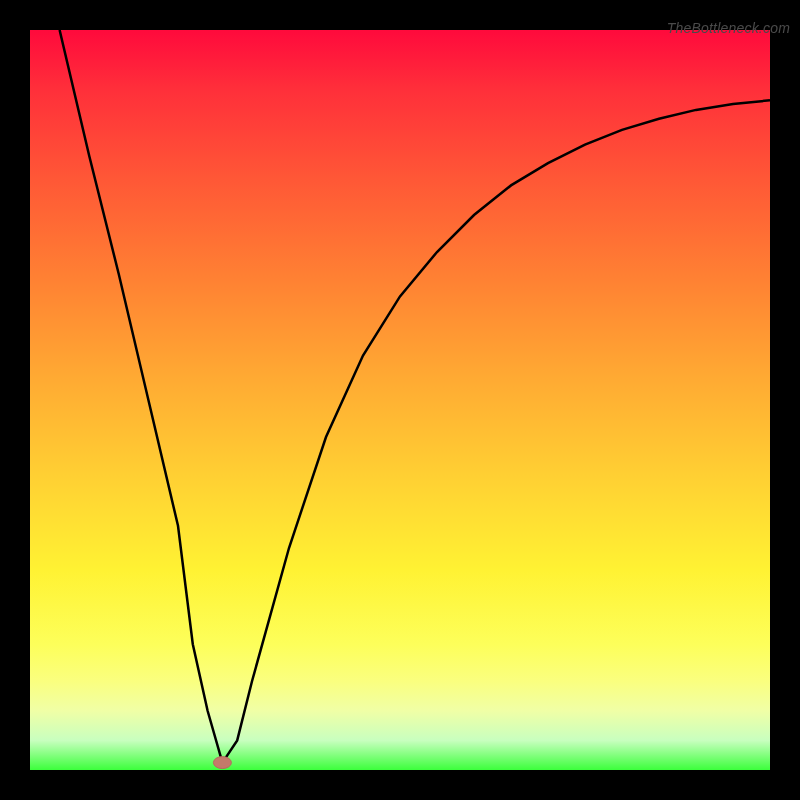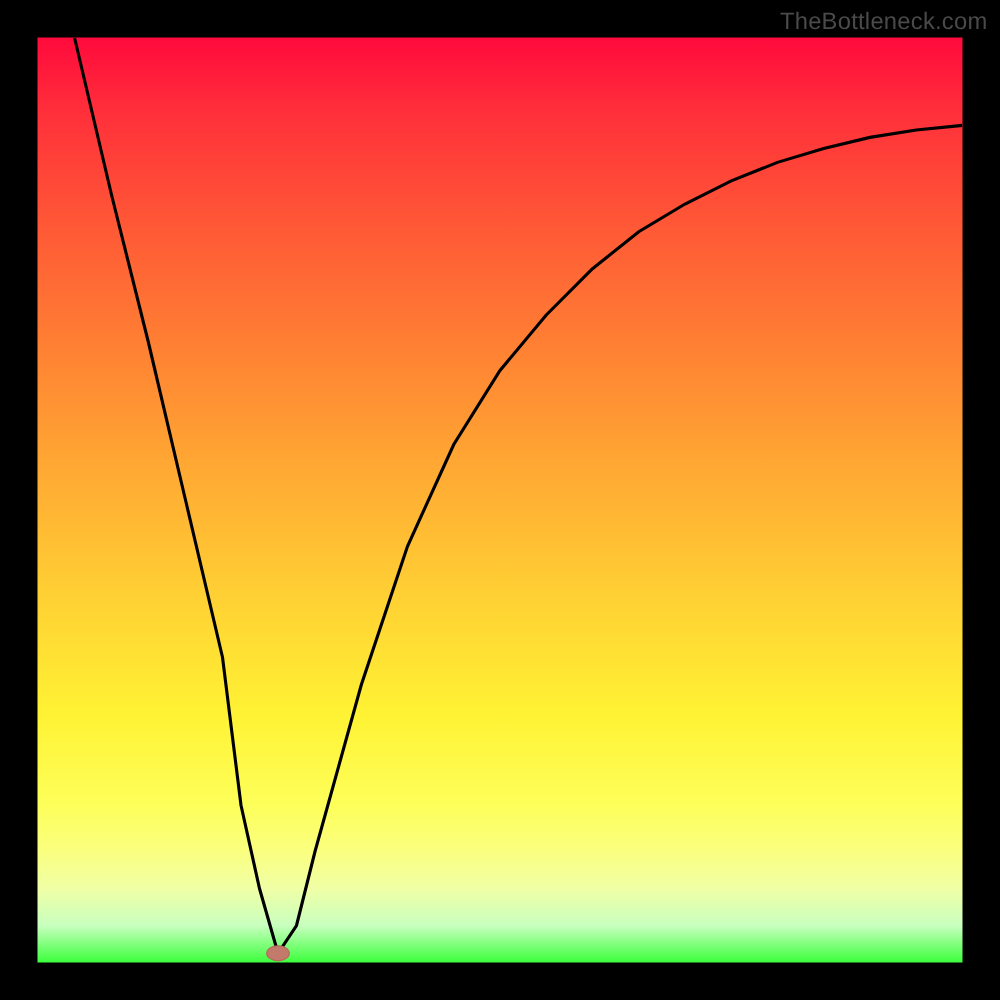--- a/index.html
+++ b/index.html
@@ -27,27 +27,28 @@
       #fff233 73%,
       #fdff5a 83%,
       #faff7f 88%,
       #f0ffa6 92%,
       #c8ffbf 96%,
       #3cff3c 100%
     );
   }
   .wm {
     position: absolute;
-    top: 7px;
+    top: 20px;
     right: 10px;
     color: #4a4a4a;
-    font-size: 19px;
+    font-size: 14px;
     font-weight: 500;
     letter-spacing: 0.2px;
     pointer-events: none;
+    font-style: italic;
   }
   svg {
     position: absolute;
     inset: 0;
   }
   .curve {
     fill: none;
     stroke: #000;
     stroke-width: 2.5;
   }

